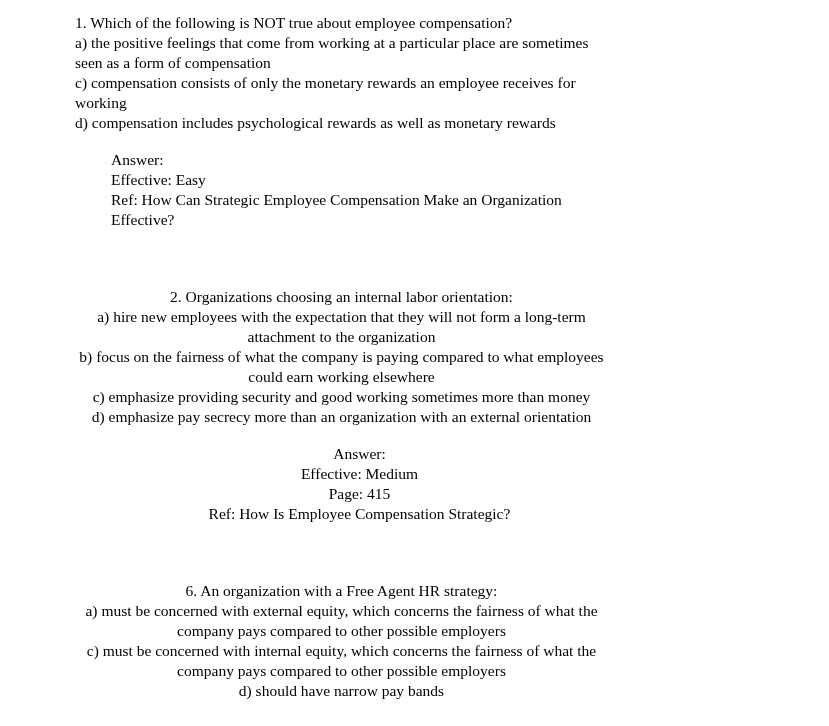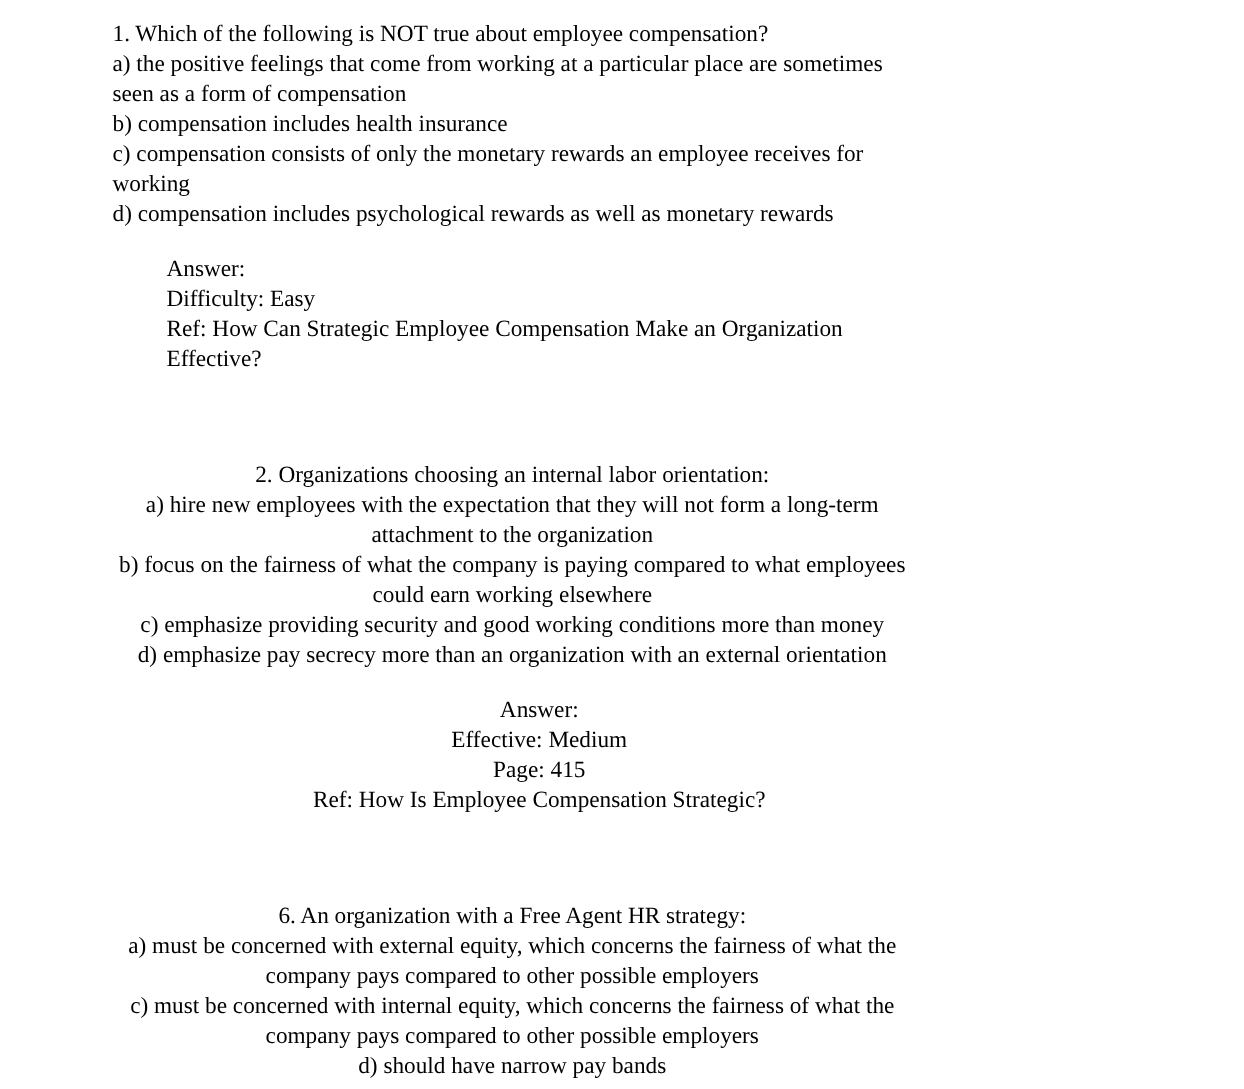--- a/index.html
+++ b/index.html
@@ -38,35 +38,34 @@
   }
 </style>
 </head>
 <body>
 
 <div class="page">
 
   <div class="question-block">
     <div class="q-line">1. Which of the following is NOT true about employee compensation?</div>
     <div class="opt-line">a) the positive feelings that come from working at a particular place are sometimes seen as a form of compensation</div>
-    <div class="opt-line">b) compensation includes health insurance</div>
     <div class="opt-line">c) compensation consists of only the monetary rewards an employee receives for working</div>
     <div class="opt-line">d) compensation includes psychological rewards as well as monetary rewards</div>
     <div class="answer-section">
       <div class="meta-line">Answer:</div>
-      <div class="meta-line">Difficulty: Easy</div>
+      <div class="meta-line">Effective: Easy</div>
       <div class="meta-line">Ref: How Can Strategic Employee Compensation Make an Organization Effective?</div>
     </div>
   </div>
 
   <div class="question-block">
     <div class="q-line">2. Organizations choosing an internal labor orientation:</div>
     <div class="opt-line">a) hire new employees with the expectation that they will not form a long-term attachment to the organization</div>
     <div class="opt-line">b) focus on the fairness of what the company is paying compared to what employees could earn working elsewhere</div>
-    <div class="opt-line">c) emphasize providing security and good working conditions more than money</div>
+    <div class="opt-line">c) emphasize providing security and good working sometimes more than money</div>
     <div class="opt-line">d) emphasize pay secrecy more than an organization with an external orientation</div>
     <div class="answer-section">
       <div class="meta-line">Answer:</div>
       <div class="meta-line">Effective: Medium</div>
       <div class="meta-line">Page: 415</div>
       <div class="meta-line">Ref: How Is Employee Compensation Strategic?</div>
     </div>
   </div>
 
   <div class="question-block">

